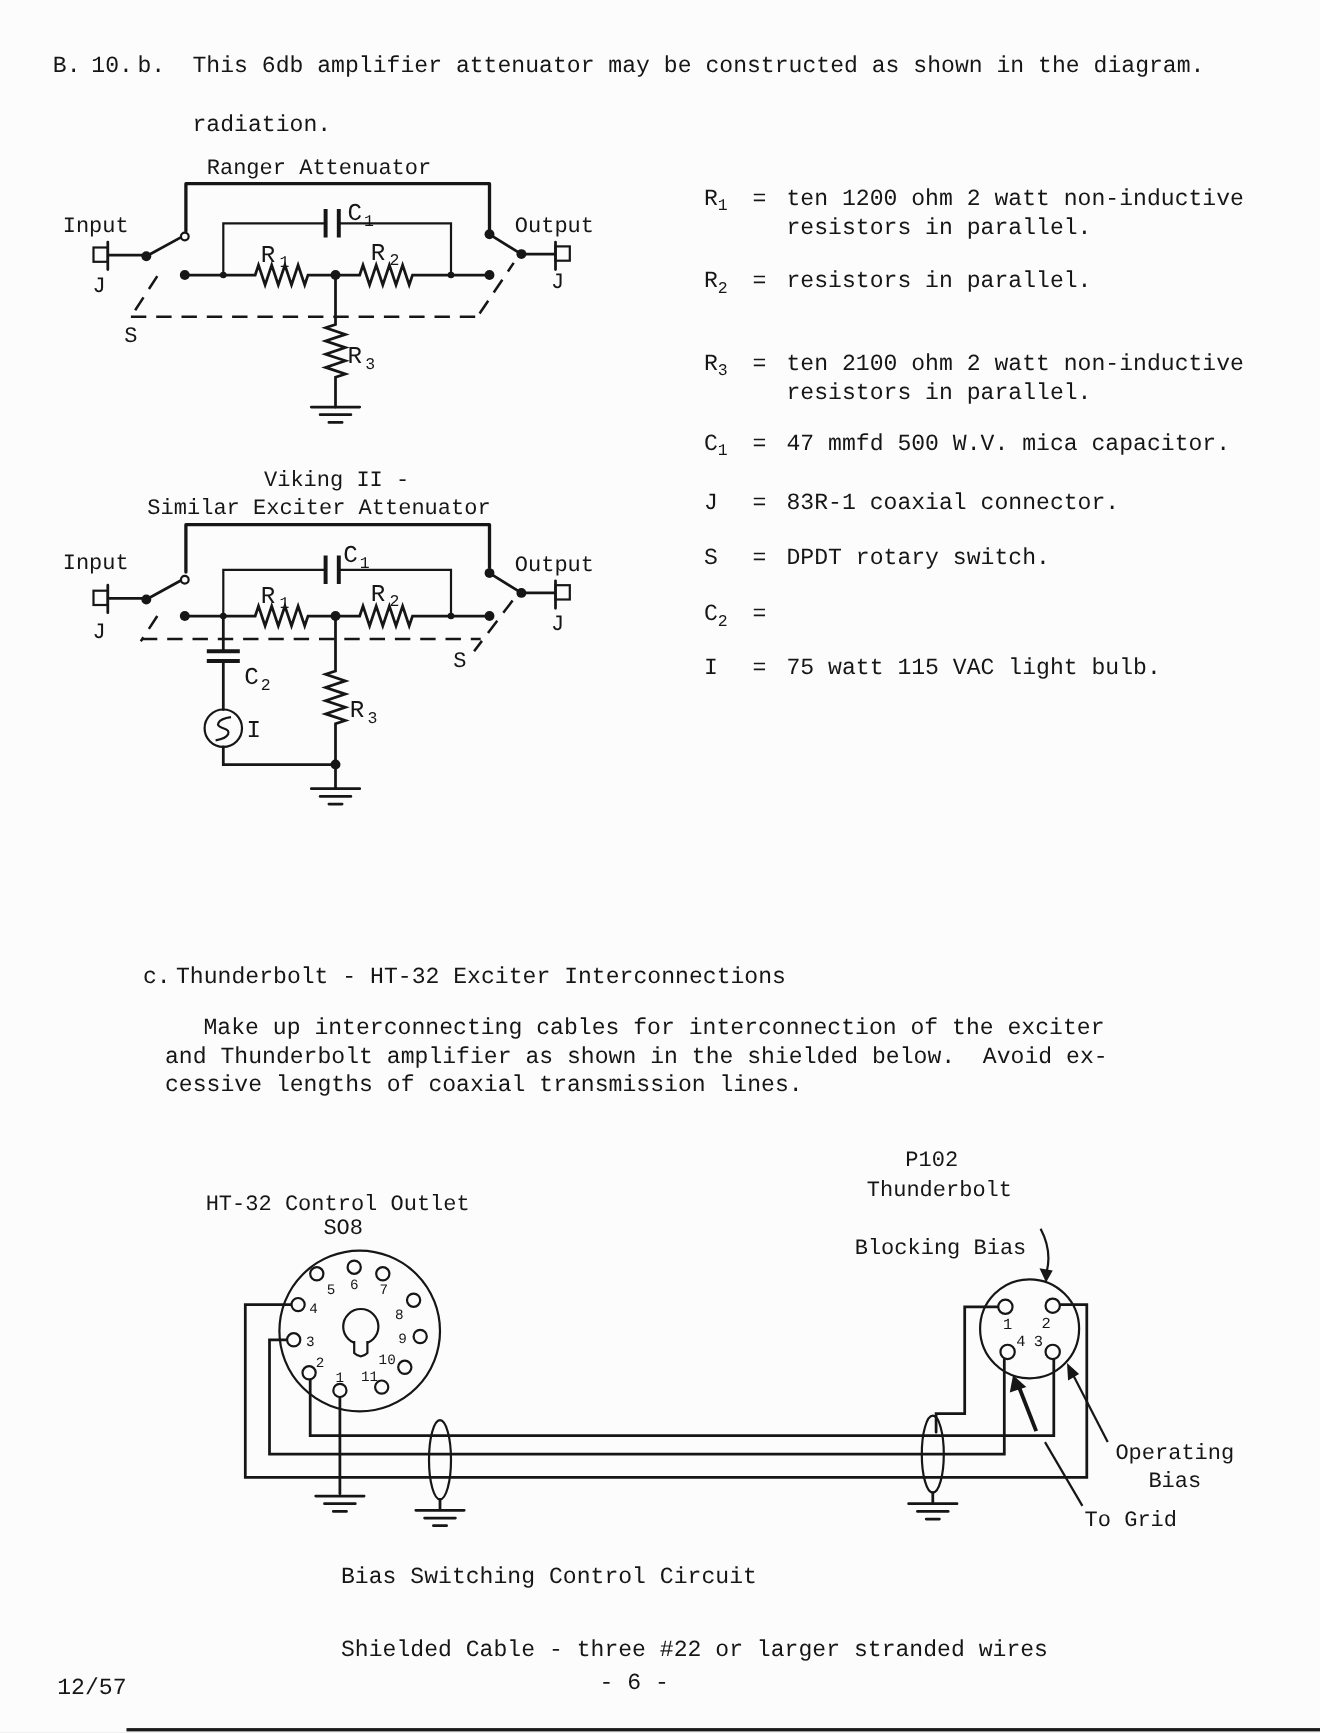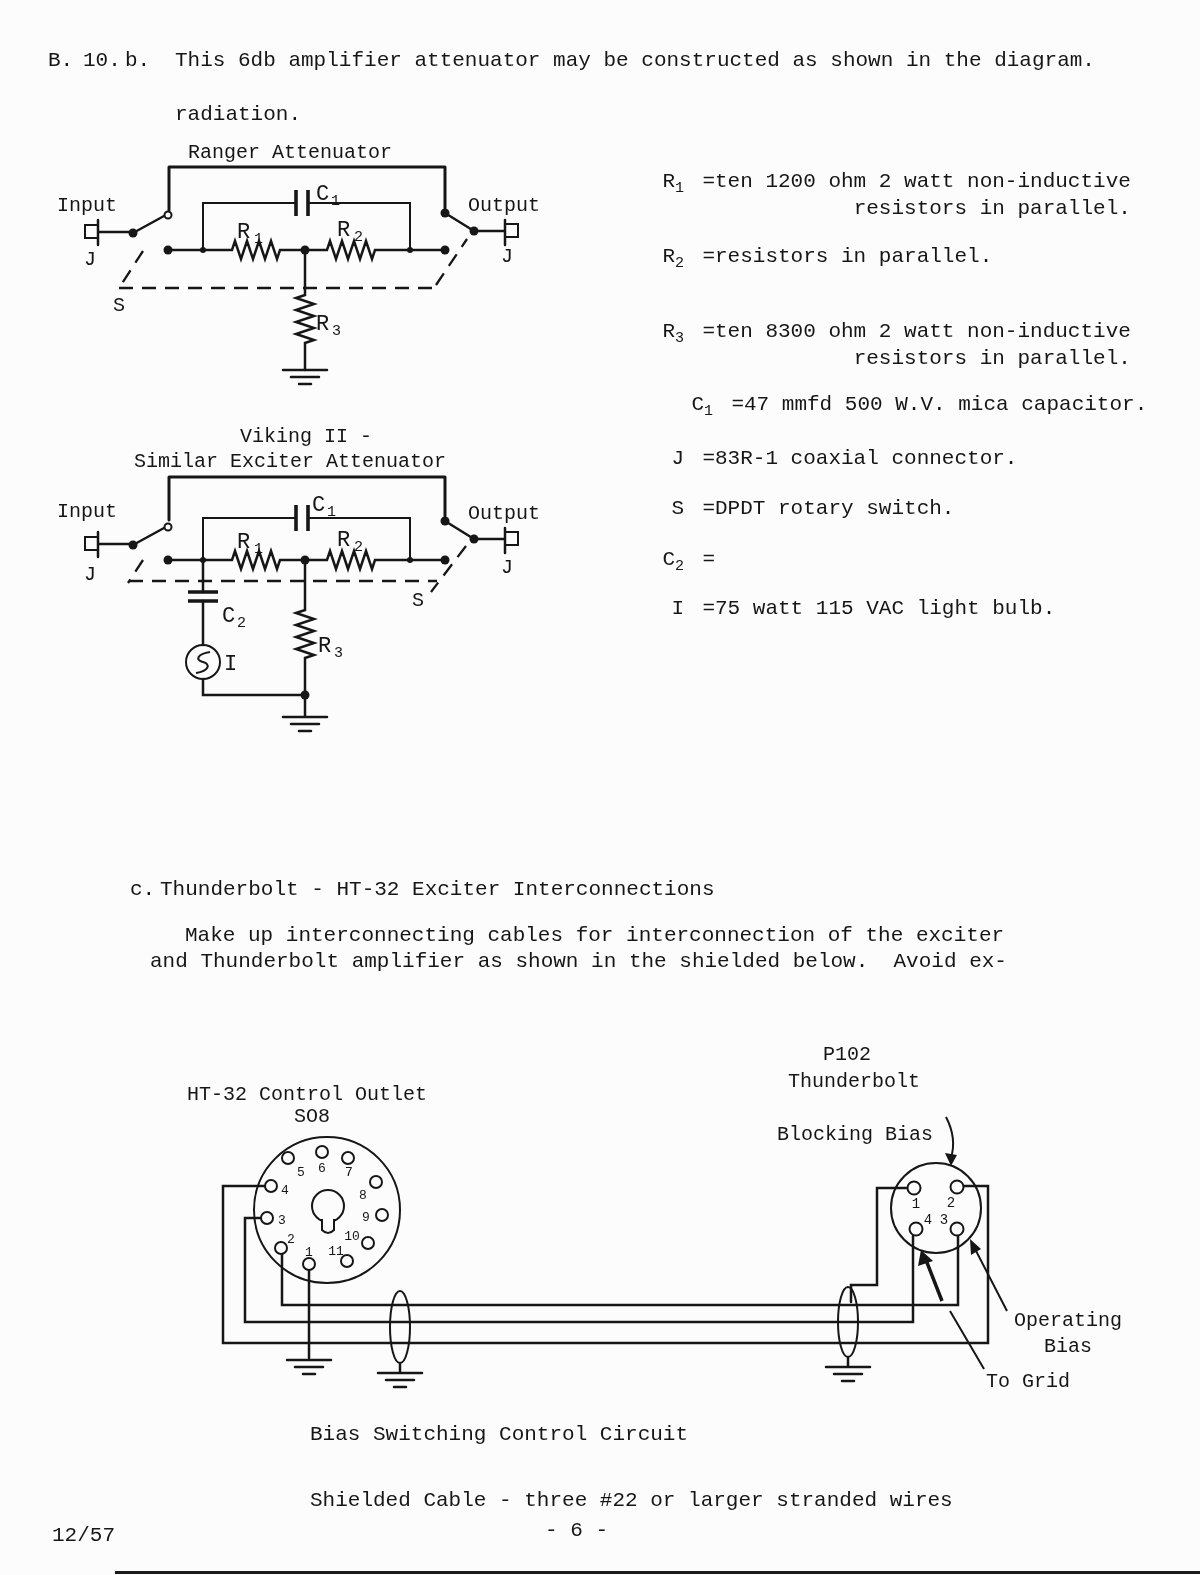--- a/index.html
+++ b/index.html
@@ -1,19 +1,19 @@
 <!DOCTYPE html>
 <html><head>
 <meta charset="utf-8">
 <style>
   html,body{margin:0;padding:0;background:#e8e8e8;}
   .page{position:relative;width:1200px;height:1575px;background:#fcfcfc;margin:0 auto;
         font-family:"Liberation Mono","DejaVu Sans Mono",monospace;color:#161616;overflow:hidden;}
   .t{position:absolute;white-space:pre;font-size:21px;line-height:27px;color:#161616;}
-  .part{position:absolute;display:flex;font-size:21px;line-height:27px;text-align:right;}
+  .part{position:absolute;display:flex;font-size:21px;line-height:27px;}
   .psym{width:44px;}
   .peq{width:31px;}
   .ptxt div{white-space:pre;}
   .psym sub{font-size:15px;vertical-align:-5px;line-height:1;}
   svg{position:absolute;overflow:visible;}
   svg text{font-family:"Liberation Mono","DejaVu Sans Mono",monospace;fill:#161616;}
   .t20{font-size:20px;}
   .t22{font-size:22px;}
   .t15{font-size:15px;}
   .t13{font-size:13px;}
@@ -97,25 +97,25 @@
     <div class="psym"><span>R</span><sub>2</sub></div>
     <div class="peq">=</div>
     <div class="ptxt">
         <div>resistors in parallel.</div>
       </div>
   </div>
   <div class="part" style="left:640px;top:318px">
     <div class="psym"><span>R</span><sub>3</sub></div>
     <div class="peq">=</div>
     <div class="ptxt">
-        <div>ten 8300 ohm 2 watt non-inductive</div>
+        <div>ten 2100 ohm 2 watt non-inductive</div>
         <div>resistors in parallel.</div>
       </div>
   </div>
-  <div class="part" style="left:669px;top:391px">
+  <div class="part" style="left:640px;top:391px">
     <div class="psym"><span>C</span><sub>1</sub></div>
     <div class="peq">=</div>
     <div class="ptxt">
         <div>47 mmfd 500 W.V. mica capacitor.</div>
       </div>
   </div>
   <div class="part" style="left:640px;top:445px">
     <div class="psym"><span>J</span></div>
     <div class="peq">=</div>
     <div class="ptxt">
@@ -189,20 +189,21 @@
     <text class="t15" x="237" y="627">2</text>
     <text class="t22" x="224" y="670">I</text>
     <text class="t22" x="318" y="652">R</text>
     <text class="t15" x="334" y="657">3</text>
   </svg>
 
   <span class="t" style="left:130px;top:876px">c.</span>
   <div class="t" style="left:160px;top:876px">Thunderbolt - HT-32 Exciter Interconnections</div>
   <div class="t" style="left:185px;top:922px">Make up interconnecting cables for interconnection of the exciter</div>
   <div class="t" style="left:150px;top:948px">and Thunderbolt amplifier as shown in the shielded below.  Avoid ex-</div>
+  <div class="t" style="left:150px;top:974px">cessive lengths of coaxial transmission lines.</div>
 
   <svg style="left:150px;top:1035px" width="1050" height="365" viewBox="150 1035 1050 365">
     <text class="t20" x="307" y="1100" text-anchor="middle">HT-32 Control Outlet</text>
     <text class="t20" x="312" y="1122" text-anchor="middle">SO8</text>
     <text class="t20" x="847" y="1060" text-anchor="middle">P102</text>
     <text class="t20" x="854" y="1087" text-anchor="middle">Thunderbolt</text>
     <text class="t20" x="855" y="1140" text-anchor="middle">Blocking Bias</text>
     <text class="t20" x="1068" y="1326" text-anchor="middle">Operating</text>
     <text class="t20" x="1068" y="1352" text-anchor="middle">Bias</text>
     <text class="t20" x="986" y="1387">To Grid</text>

